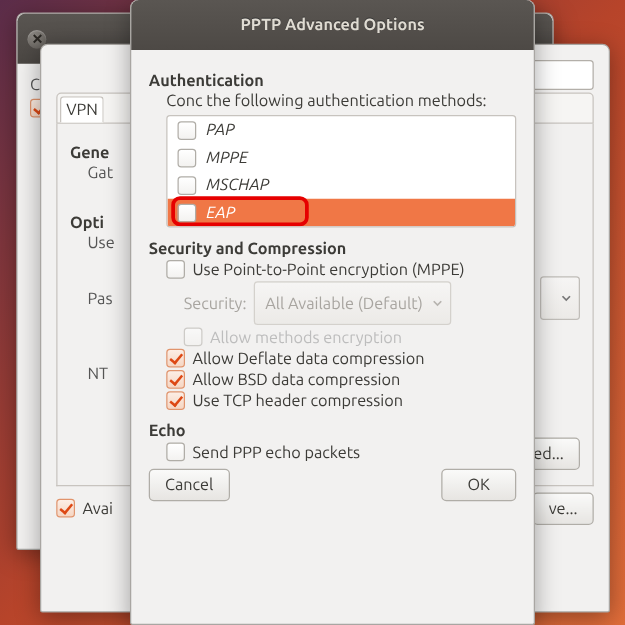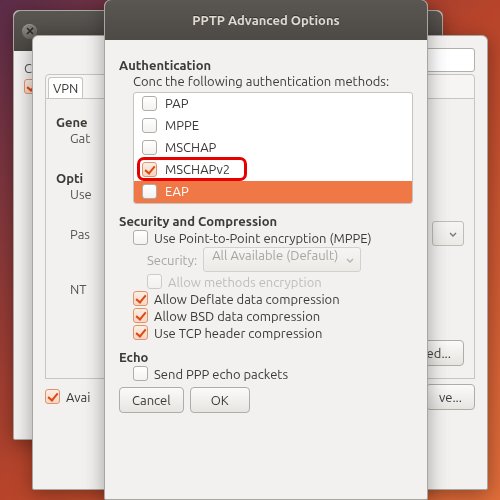--- a/index.html
+++ b/index.html
@@ -29,47 +29,47 @@
 
   .row { display:flex; align-items:center; gap:6px; margin:2px 0; }
   .lbl { color:#555; }
   .heading { font-weight:bold; margin:6px 0 2px; color:#3c3b37; }
   .sub { font-weight:bold; margin-top:10px; margin-bottom:2px; }
   .indent { margin-left:14px; }
 
   .txtin { height:24px; border:1px solid #b3afa9; background:#fff; border-radius:3px; }
   .btn { height:26px; padding:0 12px; background:linear-gradient(#fafaf9,#e7e5e2);
          border:1px solid #b0ada7; border-radius:4px; color:#3c3b37; }
-  .combo { height:25px; padding:0 22px 0 8px; border:1px solid #c0bdb8; border-radius:3px;
+  .combo { height:35px; padding:0 22px 0 8px; border:1px solid #c0bdb8; border-radius:3px;
            background:linear-gradient(#f6f5f4,#eceae7); position:relative; display:inline-flex;
-           color:#555; }
+           align-items:center; color:#555; }
   .combo .arr { position:absolute; right:6px; top:50%; transform:translateY(-50%); pointer-events:none; }
   .tabs { border:1px solid #c8c4bf; border-radius:4px 4px 0 0; background:#f6f5f3;
           display:flex; padding:2px 2px 0; }
   .tab { padding:3px 4px; border:1px solid #c8c4bf; background:#fff; border-bottom:0;
          border-radius:3px 3px 0 0; }
 
   
   .cb { position:relative; width:15px; height:15px; flex:0 0 15px; border:1px solid #b0ada7;
         border-radius:3px; background:linear-gradient(#fff,#f3f2f0); display:inline-block; }
   .cb.checked { background:linear-gradient(#fceee5,#f6d6c3); border-color:#e1946c; }
   .cb.checked::after { content:""; position:absolute; left:2px; top:3px; width:8px; height:4px;
         border-left:2px solid #dd4814; border-bottom:2px solid #dd4814; transform:rotate(-50deg); }
   .cb.dis { opacity:.55; }
 
   
   .authbox { border:1px solid #c7c3be; background:#fff; border-radius:3px;
              margin:4px 0 8px; overflow:hidden; }
-  .authrow { display:flex; align-items:flex-start; gap:8px; padding:3px 8px; height:22px; }
+  .authrow { display:flex; align-items:center; gap:8px; padding:3px 8px; height:22px;font-style:italic; }
   .authrow.sel { background:#f07746; color:#fff; }
   .authrow.sel .cb { background:linear-gradient(#fff,#f3f2f0); border-color:#b0ada7; }
 
   .hilite { position:absolute; border:3px solid #e60000; border-radius:7px; pointer-events:none; }
 
-  .footer { display:flex; gap:6px; justify-content:flex-start; margin-top:6px; }
+  .footer { display:flex; gap:6px; justify-content:space-between; margin-top:6px; }
   .faint { color:#bdbdbd; }
   .sec-dim .lbl, .sec-dim .combo { color:#a8a5a0; }
   .sec-dim .combo { border-color:#d4d1cc; }
 </style>
 </head>
 <body>
 
 <div id="w1" class="win">
   <div class="titlebar">
     <span class="tbtn">
@@ -147,24 +147,20 @@
           <span class="cb"></span>
           <span>PAP</span>
         </div>
         <div class="authrow">
           <span class="cb"></span>
           <span>MPPE</span>
         </div>
         <div class="authrow">
           <span class="cb"></span>
           <span>MSCHAP</span>
-        </div>
-        <div class="authrow">
-          <span class="cb checked"></span>
-          <span>MSCHAPv2</span>
         </div>
         <div class="authrow sel">
           <span class="cb"></span>
           <span>EAP</span>
         </div>
         <div class="hilite" style="left:3px; top:64px; width:110px; height:24px;"></div>
       </div>
     </div>
 
     <div class="sub">Security and Compression</div>

